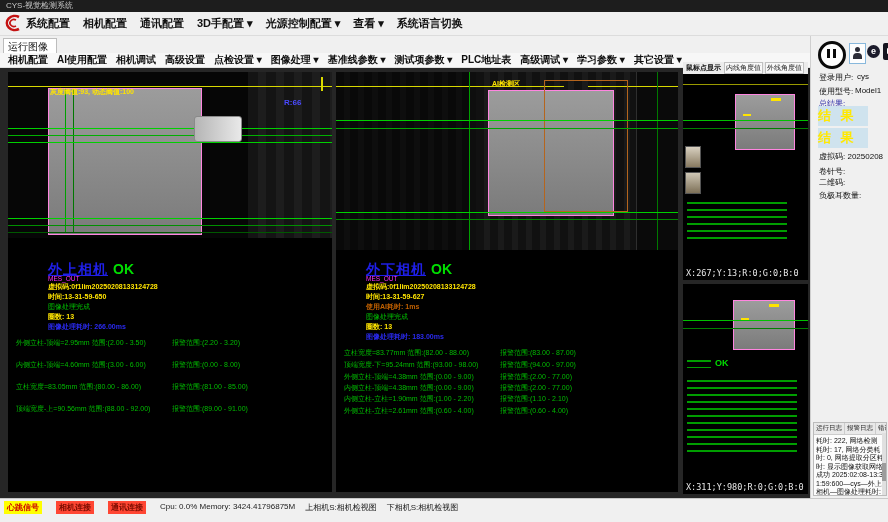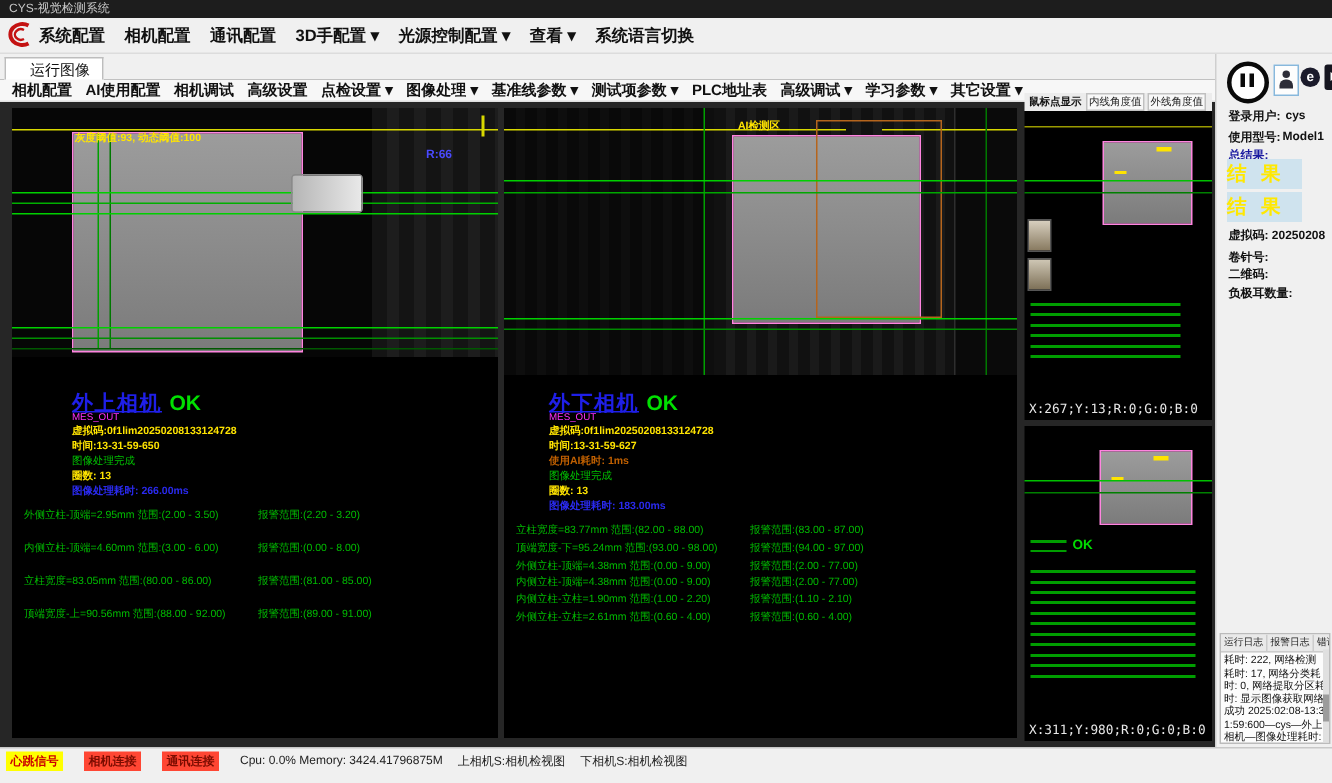--- a/index.html
+++ b/index.html
@@ -12,37 +12,37 @@
   .grn{color:#00c400}
   .blu{color:#2a2af0;font-weight:bold}
   .org{color:#c06000;font-weight:bold}
   .mag{color:#ff30ff}
   .mono{font-family:"DejaVu Sans Mono",monospace}
   
   .titlebar{left:0;top:0;width:888px;height:16px;background:#1d1d1d;color:#c8c8c8;font-size:8px;line-height:12px;padding-left:6px;box-sizing:border-box}
   .menubar{left:0;top:12px;width:888px;height:24px;background:#f0f0f0;border-bottom:1px solid #dcdcdc;display:flex;align-items:center;box-sizing:border-box}
   .menubar .mi{font-size:11px;color:#111;margin-right:13px;font-weight:bold}
   .tabrow{left:0;top:36px;width:888px;height:17px;background:#f0f0f0;box-sizing:border-box}
-  .tab{position:absolute;left:3px;top:2px;height:15px;background:#ffffff;border:1px solid #bdbdbd;border-bottom:none;font-size:10px;padding:1px 8px 0 16px;color:#111}
+  .tab{position:absolute;left:3px;top:2px;height:15px;background:#ffffff;border:1px solid #bdbdbd;border-bottom:none;font-size:10px;padding:1px 8px 0 4px;color:#111}
   .toolbar{left:0;top:53px;width:888px;height:15px;background:#f7f7f7;border-bottom:1px solid #e0e0e0;display:flex;align-items:center;box-sizing:border-box;padding-left:8px}
   .toolbar .ti{font-size:10px;color:#111;margin-right:9px;font-weight:bold}
   
   .panel{background:#000}
   .imgarea{position:absolute;left:0;top:0;overflow:hidden}
   .hline{position:absolute;height:1px}
   .vline{position:absolute;width:1px}
   .grayrect{position:absolute;border:1px solid #ff85e0;background:linear-gradient(180deg,#9c9c9c 0%,#8a8a8a 55%,#7b7b7b 100%)}
   .coordstrip{position:absolute;background:#121212;color:#b9b9b9;font-size:9px;line-height:16px;padding-left:3px;box-sizing:border-box}
   .camname{font-size:14px;font-weight:bold;color:#1f1fe8;text-decoration:underline;letter-spacing:1px}
   .okbig{font-size:14px;font-weight:bold;color:#00e000;margin-left:5px}
   .mrow{position:absolute;white-space:nowrap;font-size:7px;color:#00bb00}
   .mrow .c1{display:inline-block;width:156px}
   
   .sidebar{left:810px;top:36px;width:78px;height:462px;background:#f0f0f0;border-left:1px solid #cfcfcf;box-sizing:border-box}
-  .srow{position:absolute;font-size:8px;color:#111;font-weight:bold;white-space:nowrap}
+  .srow{position:absolute;font-size:8px;color:#111;font-weight:normal;white-space:nowrap}
   .resultbox{position:absolute;left:7px;width:50px;height:20px;background:#cfe3ee;color:#ffe800;font-weight:bold;font-size:13px;text-align:left;line-height:20px;letter-spacing:3px}
   .logbox{position:absolute;left:2px;top:386px;width:74px;height:74px;background:#fcfcfc;border:1px solid #bbb;box-sizing:border-box;overflow:hidden}
   .logtabs{display:flex;background:#e9e9e9;border-bottom:1px solid #ccc}
   .logtabs span{font-size:6.5px;padding:1px 2px;border-right:1px solid #ccc;color:#222;white-space:nowrap}
   .logtext{font-size:7px;line-height:8.5px;color:#111;padding:2px;word-break:break-all}
   
   .statusbar{left:0;top:498px;width:888px;height:24px;background:#f0f0f0;border-top:1px solid #c8c8c8;box-sizing:border-box;display:flex;align-items:flex-start;padding:2px 0 0 4px}
   .badge{font-size:8px;font-weight:bold;padding:1px 3px;margin-right:14px;white-space:nowrap}
   .sbtext{font-size:8px;color:#222;margin-right:10px;white-space:nowrap;padding-top:1px}
   

